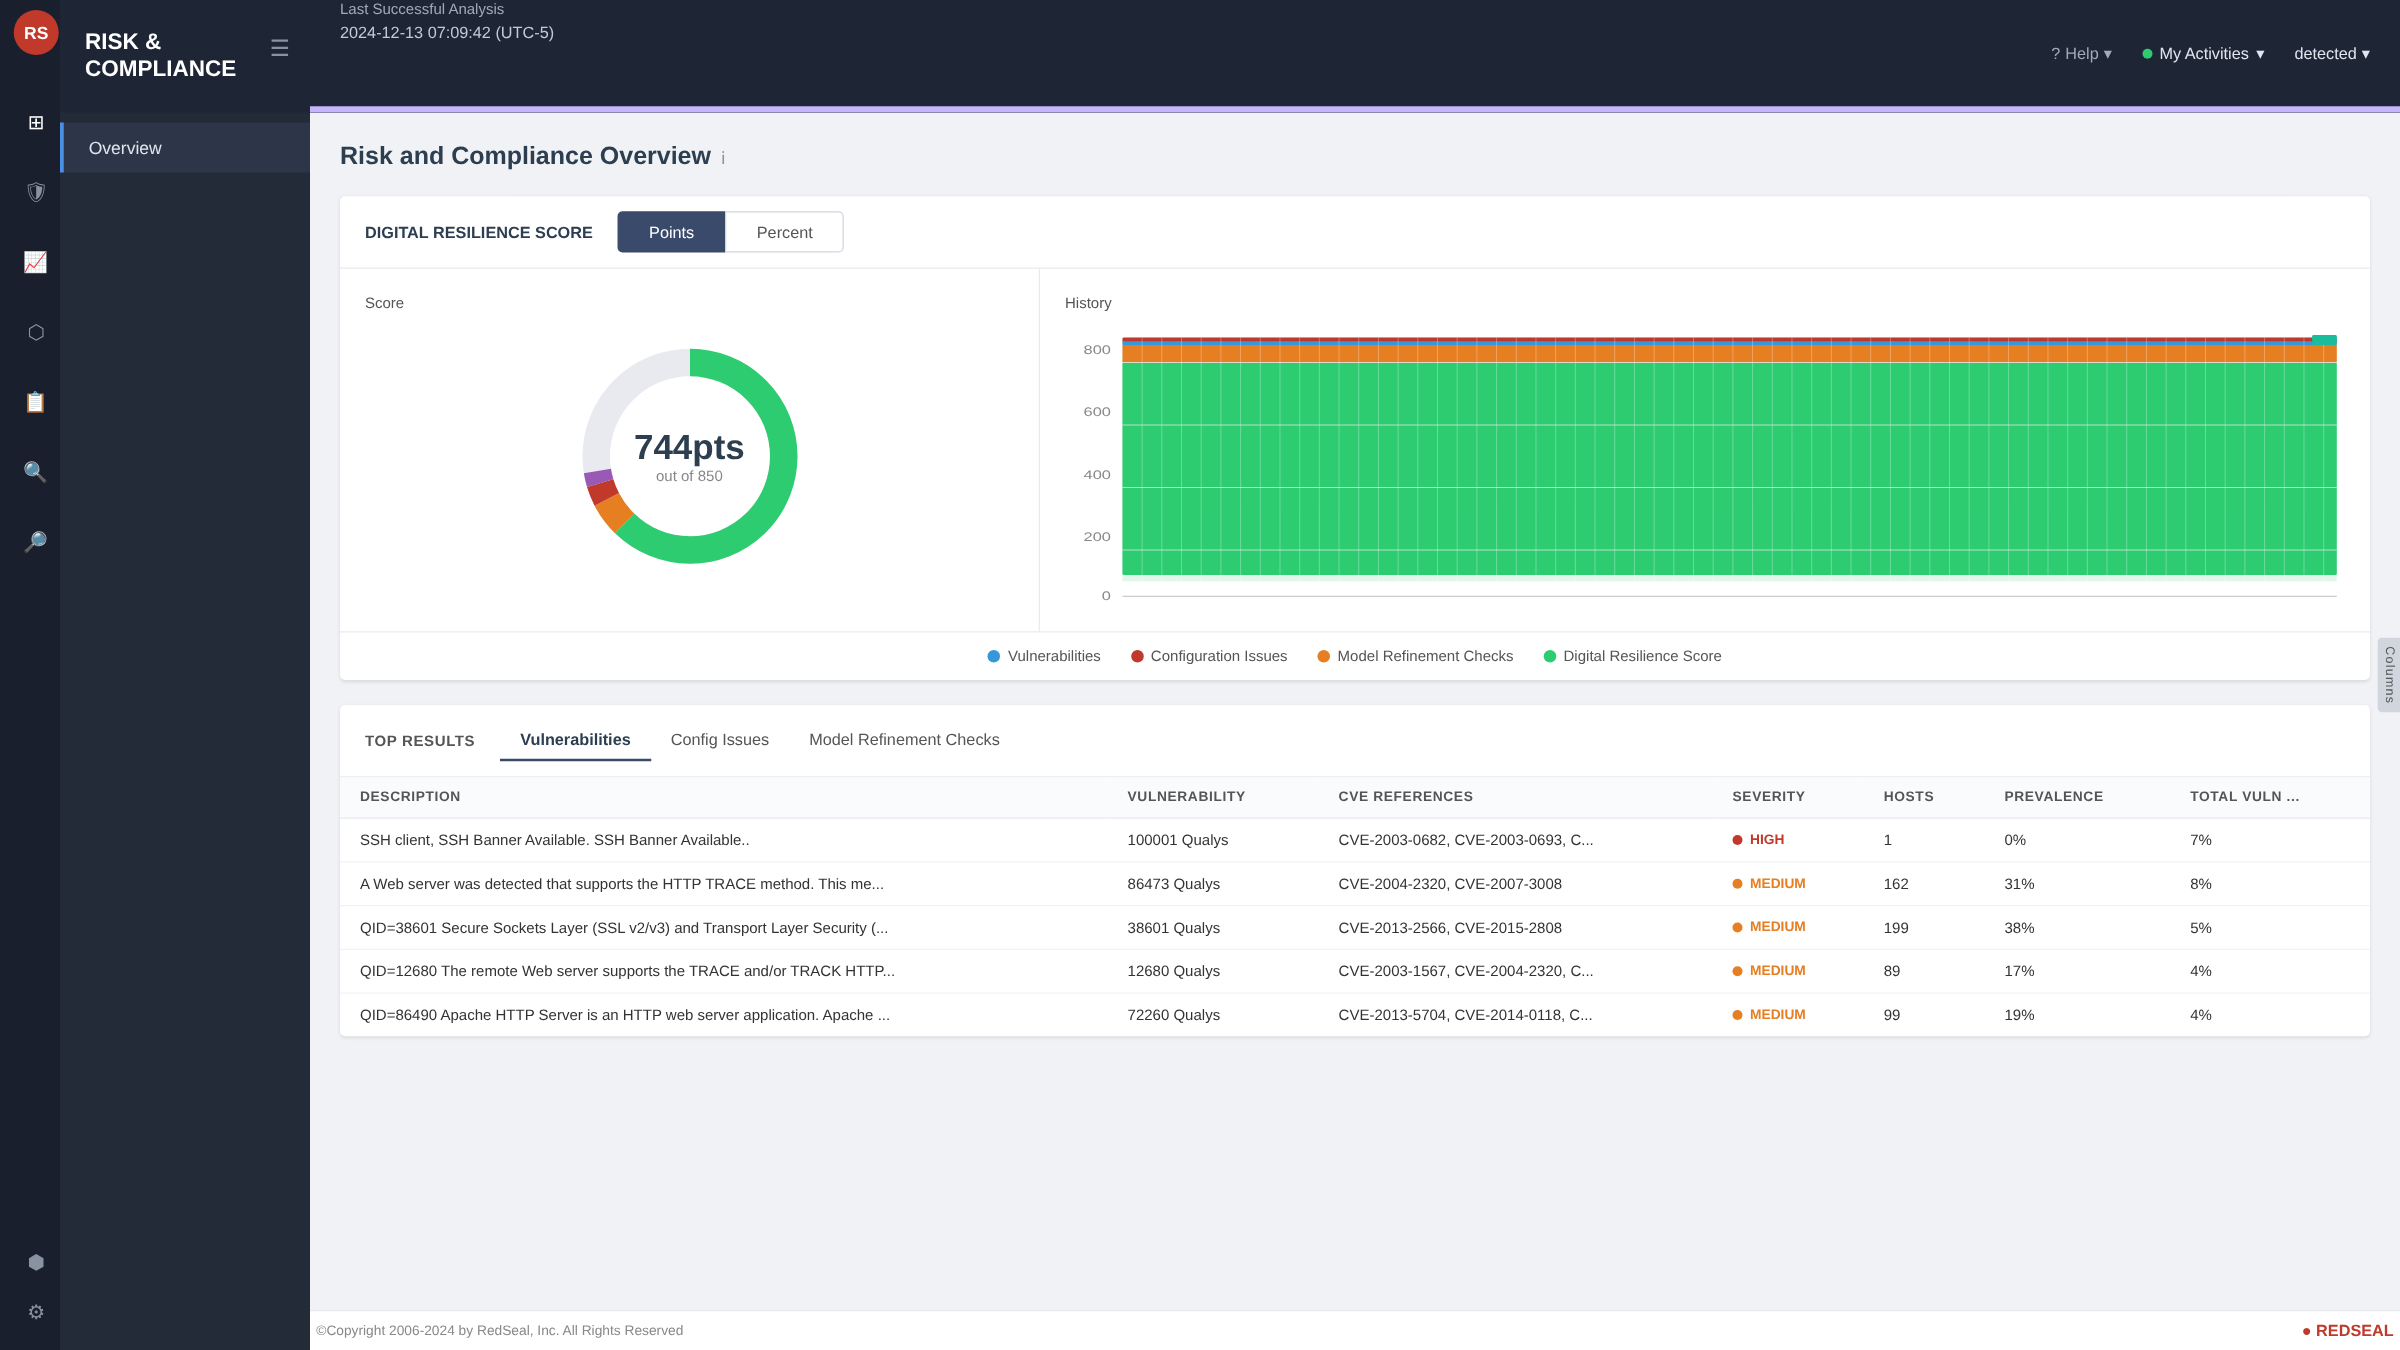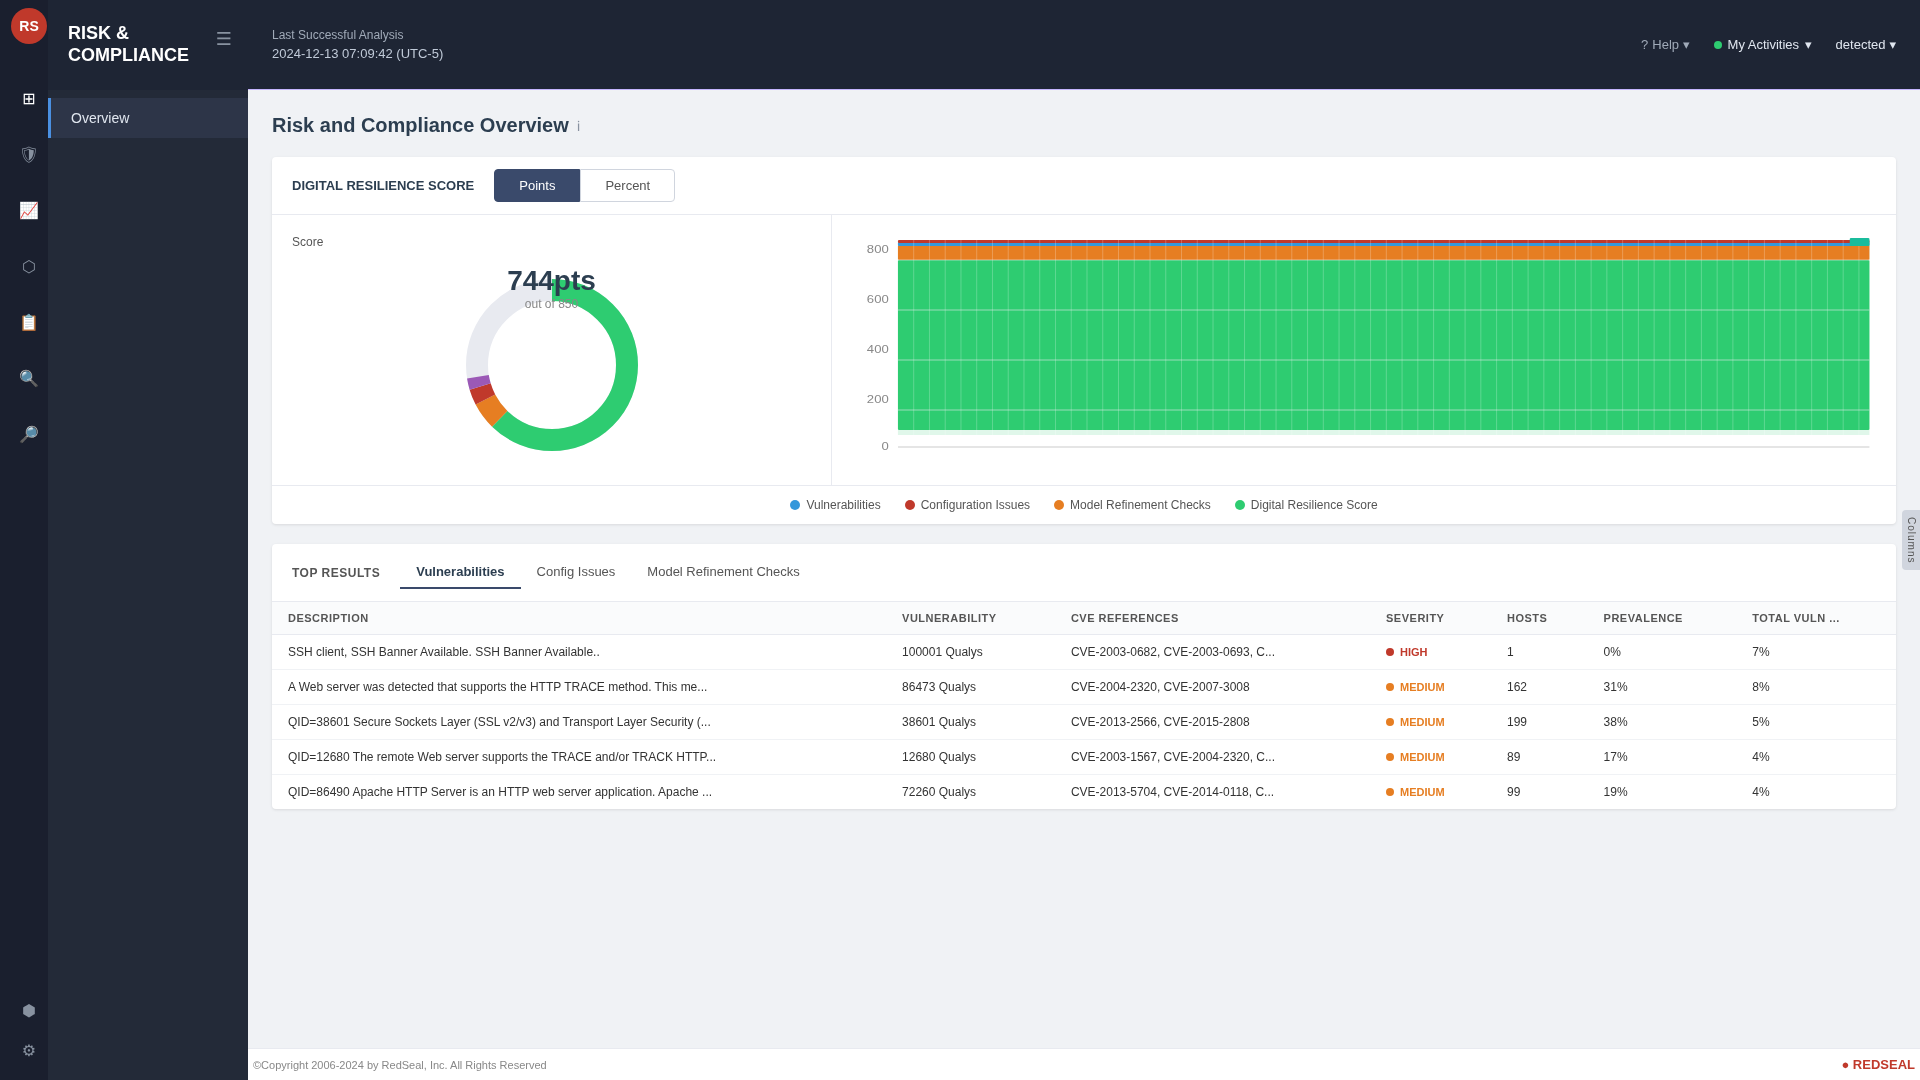--- a/index.html
+++ b/index.html
@@ -79,23 +79,22 @@
       border-left: 3px solid #4a90e2;
     }
 
     
     .topbar {
       position: absolute;
       top: 0; left: 248px; right: 0;
       height: 90px;
       background: #1e2534;
       display: flex;
-      align-items: center;
       padding: 0 24px;
-      border-bottom: 1px solid #c4b5fd;
+      border-bottom: 5px solid #c4b5fd;
       z-index: 5;
     }
     .topbar-analysis {
       flex: 1;
     }
     .topbar-analysis-title {
       color: #a0aab8;
       font-size: 12px;
       margin-bottom: 4px;
     }
@@ -184,21 +183,21 @@
     }
     .score-label { font-size: 12px; color: #555; margin-bottom: 16px; }
     .score-right {
       flex: 1;
       padding: 20px;
     }
     .history-label { font-size: 12px; color: #555; margin-bottom: 16px; }
 
     
     .donut-container {
-      display: flex; justify-content: center;
+      display: flex; align-items: center; justify-content: center;
       height: 200px;
       position: relative;
     }
     .donut-svg { width: 200px; height: 200px; }
     .donut-center {
       position: absolute;
       text-align: center;
     }
     .donut-pts { font-size: 28px; font-weight: 700; color: #2c3e50; }
     .donut-sub { font-size: 12px; color: #888; }
@@ -403,20 +402,21 @@
               <circle cx="100" cy="100" r="75" fill="none" stroke="#9b59b6" stroke-width="22" stroke-dasharray="10 471" stroke-dashoffset="-331" transform="rotate(-90 100 100)"></circle>
             </svg>
             <div class="donut-center">
               <div class="donut-pts">744pts</div>
               <div class="donut-sub">out of 850</div>
             </div>
           </div>
         </div>
 
         <div class="score-right">
+          <div class="history-label">History</div>
           <div class="history-chart">
             <svg width="100%" height="100%" viewBox="0 0 780 220" preserveAspectRatio="none">
 
               <text x="28" y="18" font-size="10" fill="#888" text-anchor="end">800</text>
               <text x="28" y="68" font-size="10" fill="#888" text-anchor="end">600</text>
               <text x="28" y="118" font-size="10" fill="#888" text-anchor="end">400</text>
               <text x="28" y="168" font-size="10" fill="#888" text-anchor="end">200</text>
               <text x="28" y="215" font-size="10" fill="#888" text-anchor="end">0</text>
 
               <g transform="translate(35,5)">

